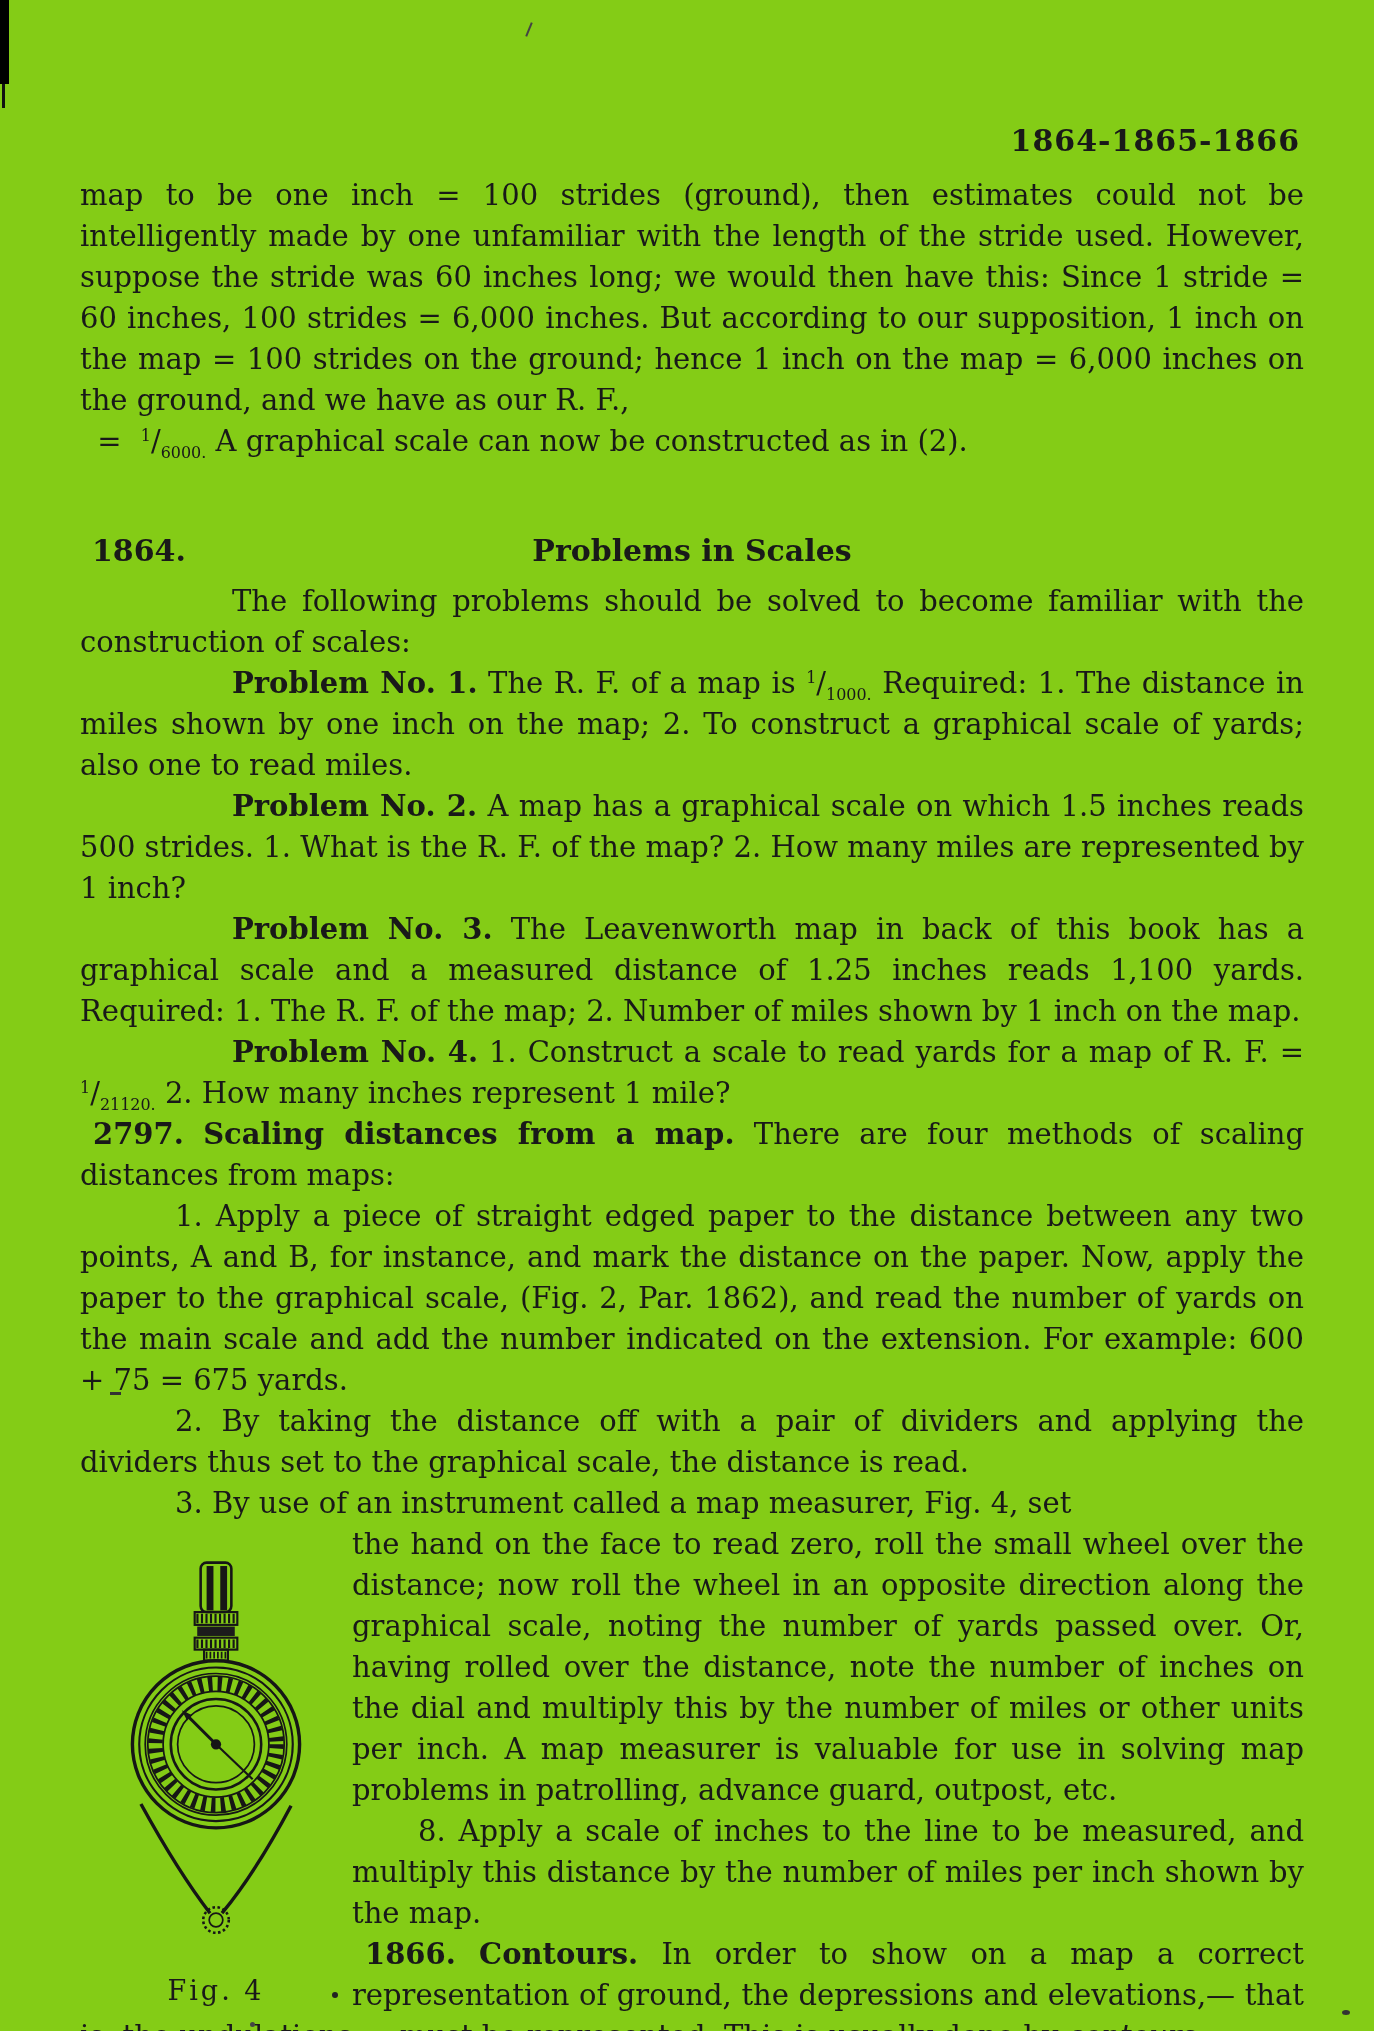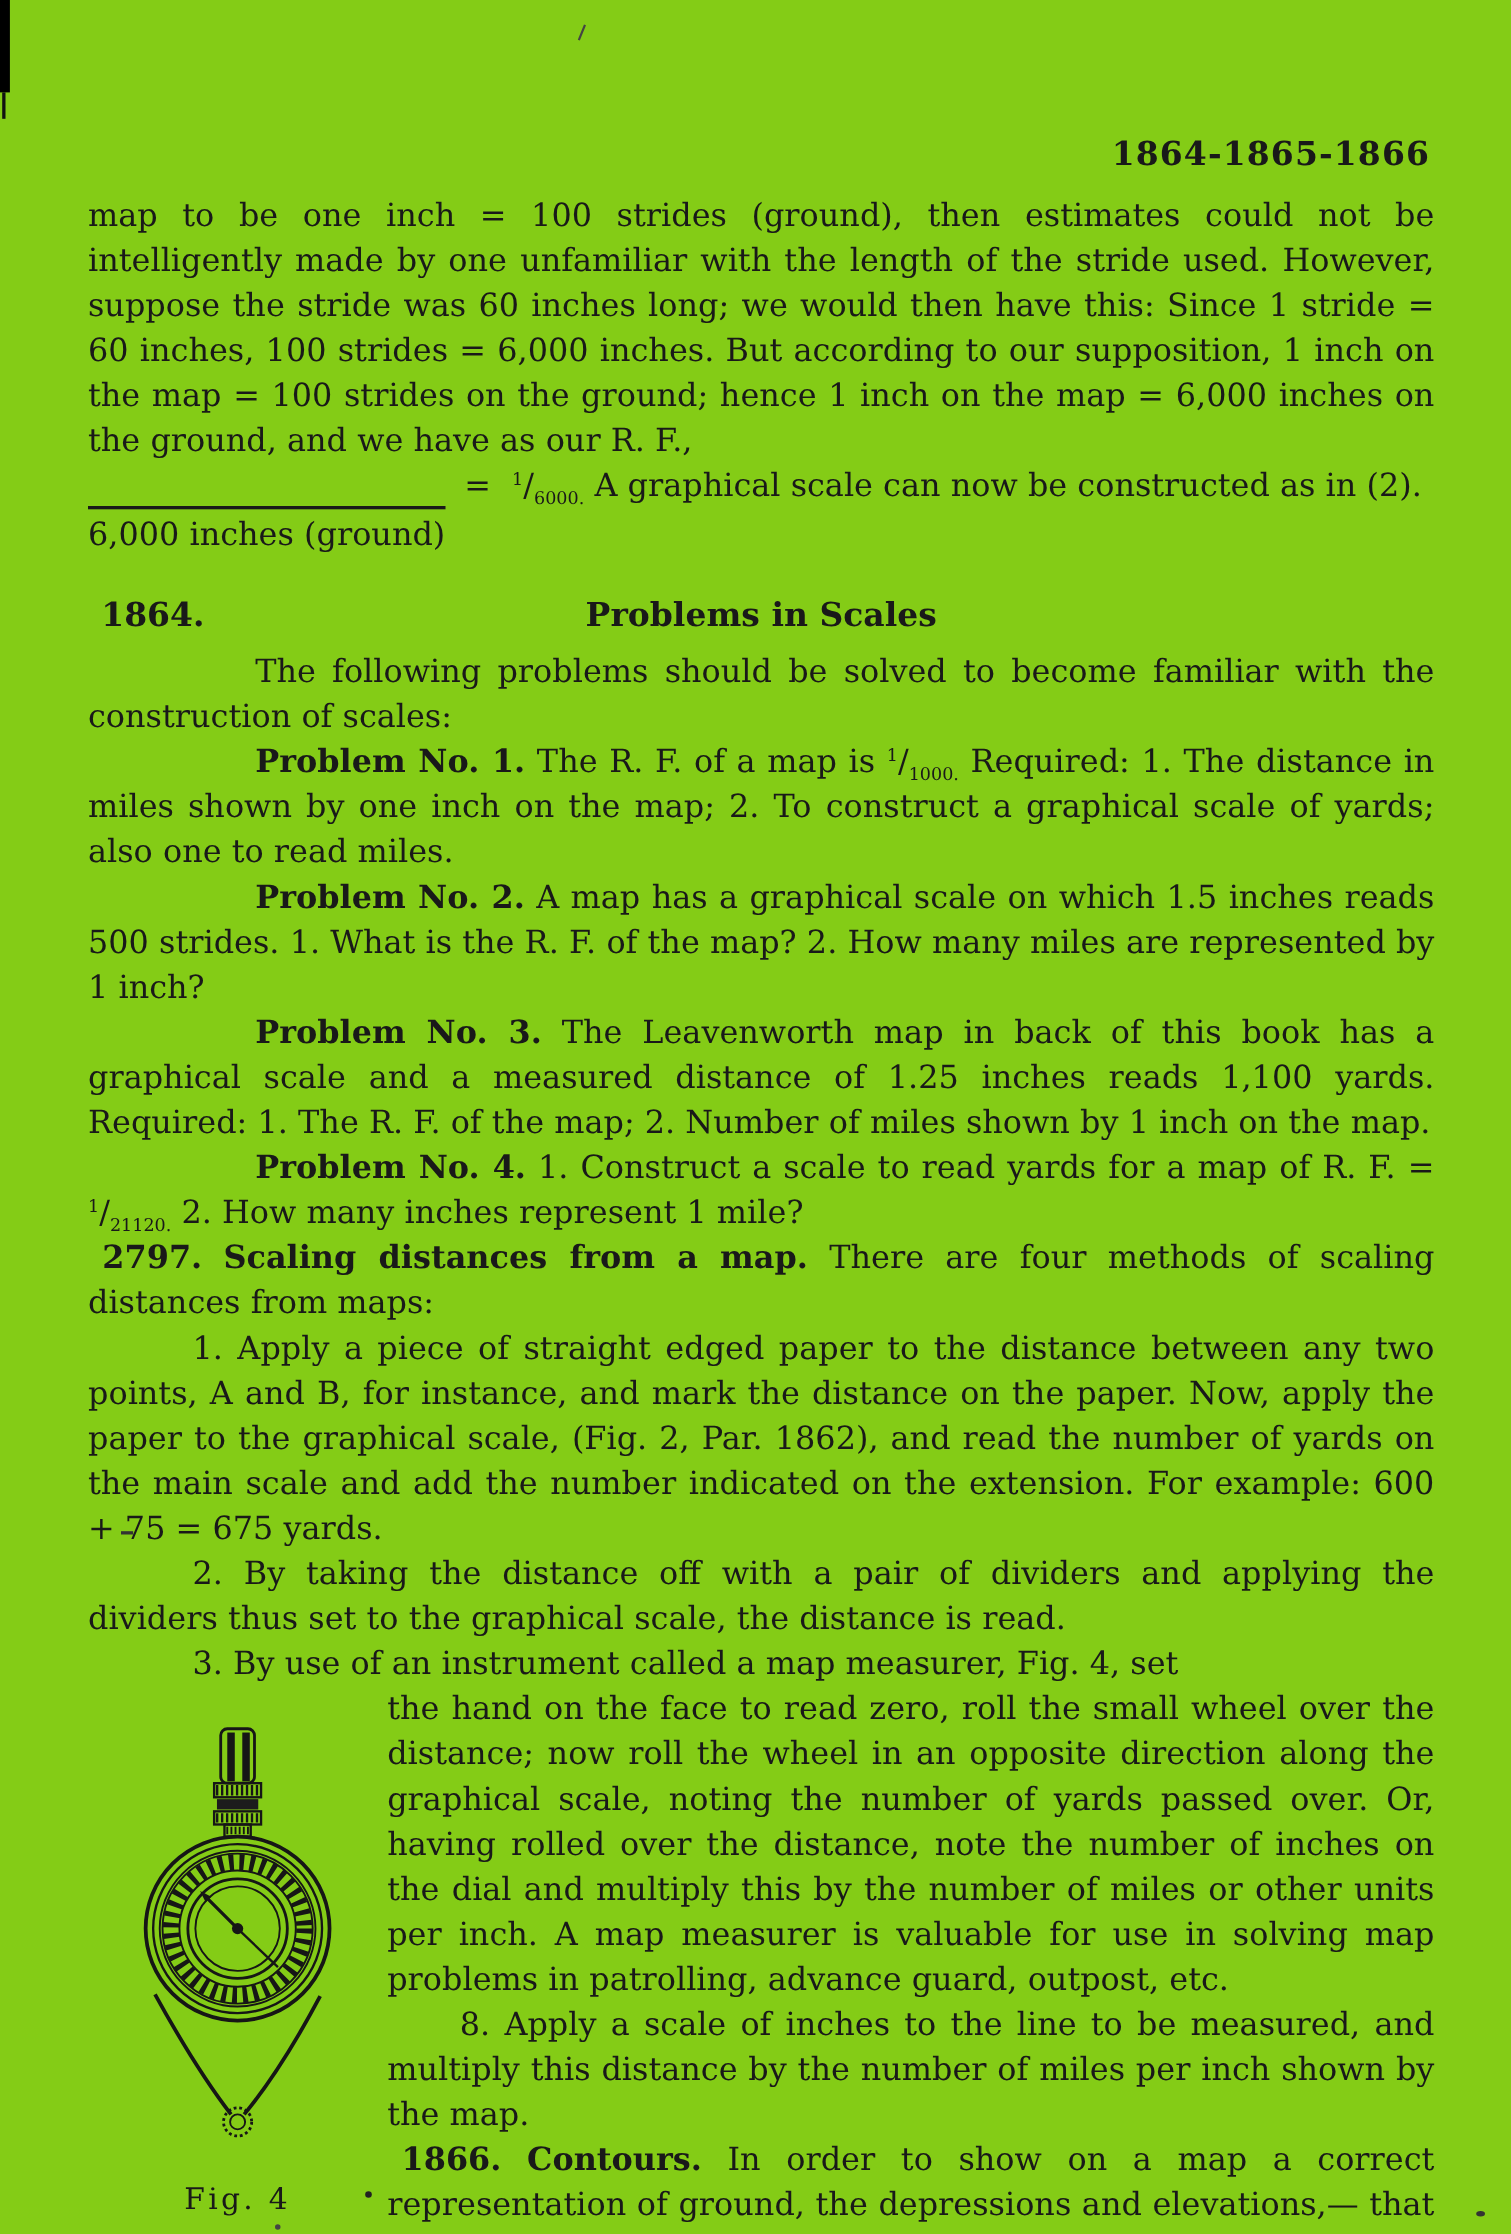--- a/index.html
+++ b/index.html
@@ -74,21 +74,20 @@
   <div class="artifact dot1"></div>
   <div class="artifact dot2"></div>
   <div class="artifact dot3"></div>
 
   <div class="header-right">1864-1865-1866</div>
 
   <p>map to be one inch = 100 strides (ground), then estimates could not be intelligently made by one unfamiliar with the length of the stride used. However, suppose the stride was 60 inches long; we would then have this: Since 1 stride = 60 inches, 100 strides = 6,000 inches. But according to our supposition, 1 inch on the map = 100 strides on the ground; hence 1 inch on the map = 6,000 inches on the ground, and we have as our R. F.,</p>
 
   <p class="formula-line">
     <span class="frac">
-      <span class="den">6,000 inches (ground)</span>
     </span>
     <span class="feq">=</span>
     <span class="smallfrac"><span class="sup">1</span><span>/</span><span class="sub">6000.</span></span>
     <span>A graphical scale can now be constructed as in (2).</span>
   </p>
 
   <div class="section-head">
     <span class="num">1864.</span>
     <span>Problems in Scales</span>
   </div>

